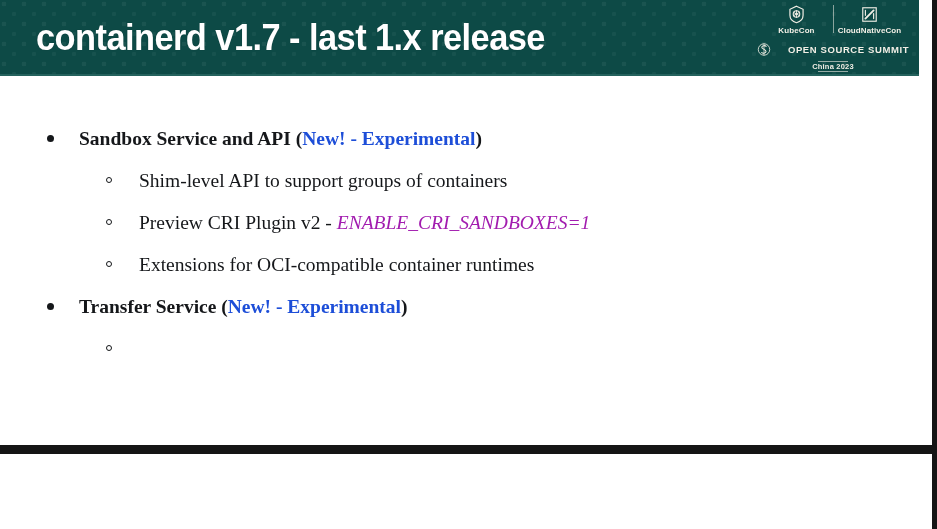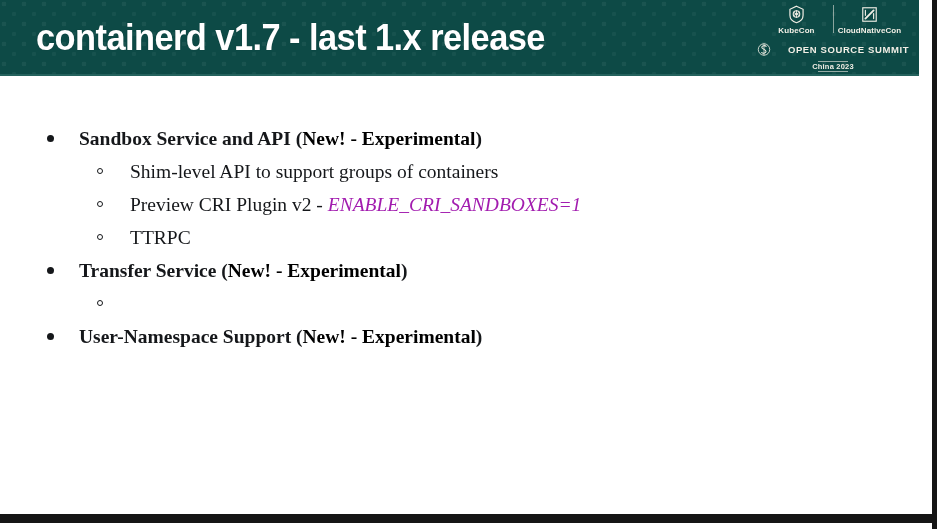--- a/index.html
+++ b/index.html
@@ -10,21 +10,21 @@
   body {
     width: 937px;
     height: 529px;
     overflow: hidden;
     font-family: "Liberation Serif", serif;
   }
 
   #slide {
     position: relative;
     width: 937px;
-    height: 523px;
+    height: 454px;
     background: #ffffff;
     box-sizing: border-box;
   }
 
   
   #frame-right {
     position: absolute;
     top: 0;
     right: 0;
     width: 18px;
@@ -194,21 +194,21 @@
     left: 47px;
     top: 13px;
     width: 7px;
     height: 7px;
     border-radius: 50%;
     background: #15171a;
   }
 
   .bullet-l2 {
     position: relative;
-    margin: 0;
+    margin: 9px;
     padding: 0 0 0 130px;
     height: 33px;
     line-height: 33px;
     font-family: "Liberation Serif", serif;
     font-size: 19.5px;
     font-weight: normal;
     color: #15171a;
     white-space: nowrap;
   }
   .bullet-l2 .marker {
@@ -217,21 +217,21 @@
     top: 13px;
     width: 6px;
     height: 6px;
     border-radius: 50%;
     border: 1.4px solid #15171a;
     background: transparent;
     box-sizing: border-box;
   }
 
   .tag {
-    color: #000000;
+    color: #1d4ed8;
     font-weight: bold;
   }
   .paren {
     color: #15171a;
     font-weight: bold;
   }
   .code-em {
     color: #a21caf;
     font-style: italic;
     font-weight: normal;
@@ -304,24 +304,23 @@
 
     </div>
   </div>
 
   <div id="body">
     <div class="list-spacer-top"></div>
     <div id="bullet-list">
         <div class="bullet-l1"><span class="marker"></span><span>Sandbox Service and API </span><span class="paren">(</span><span class="tag">New! - Experimental</span><span class="paren">)</span></div>
         <div class="bullet-l2"><span class="marker"></span><span>Shim-level API to support groups of containers</span></div>
         <div class="bullet-l2"><span class="marker"></span><span>Preview CRI Plugin v2 - </span><span class="code-em">ENABLE_CRI_SANDBOXES=1</span></div>
-        <div class="bullet-l2"><span class="marker"></span><span>TTRPC</span></div>
+        <div class="bullet-l2"><span class="marker"></span><span>Extensions for OCI-compatible container runtimes</span></div>
         <div class="bullet-l1"><span class="marker"></span><span>Transfer Service </span><span class="paren">(</span><span class="tag">New! - Experimental</span><span class="paren">)</span></div>
         <div class="bullet-l2"><span class="marker"></span></div>
-        <div class="bullet-l1"><span class="marker"></span><span>User-Namespace Support </span><span class="paren">(</span><span class="tag">New! - Experimental</span><span class="paren">)</span></div>
       </div>
   </div>
 
   <div id="frame-right"></div>
   <div id="frame-right-line"></div>
   <div id="frame-bottom-line"></div>
 
 </div>
 
 </body></html>

